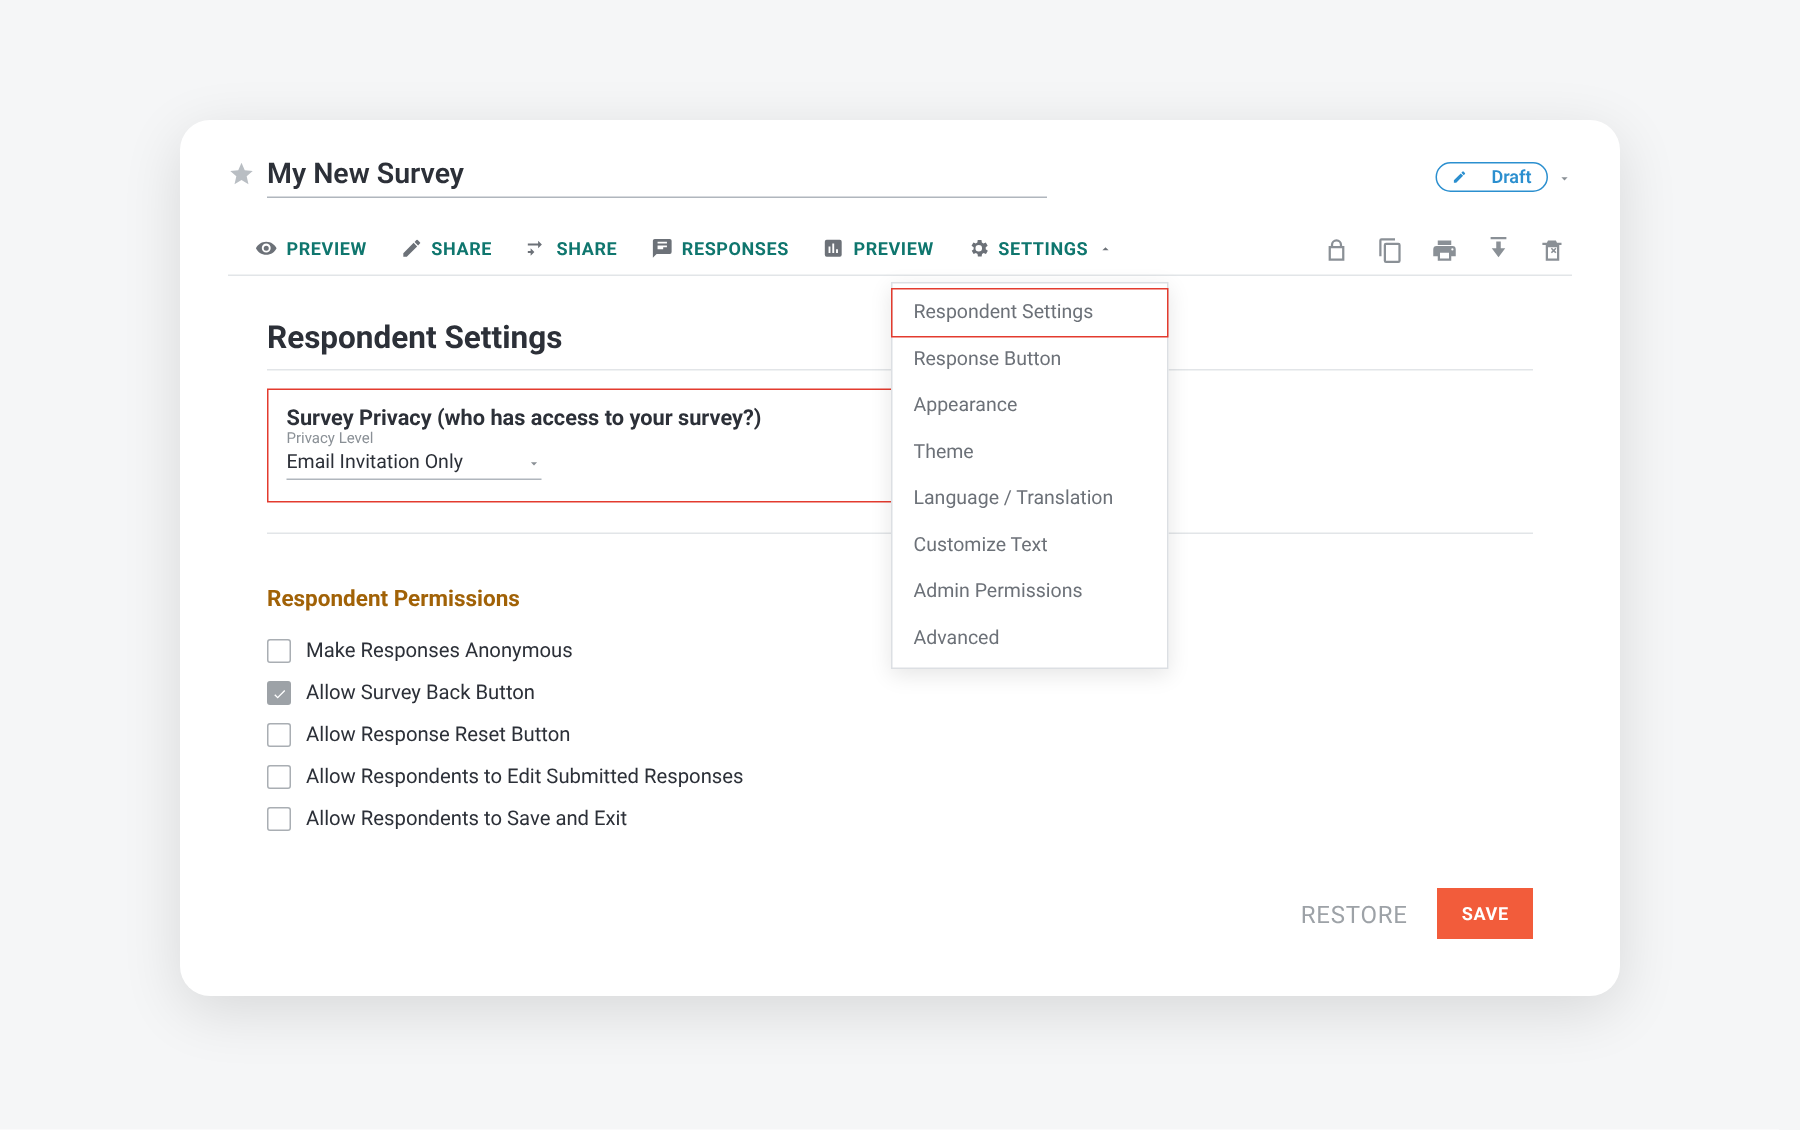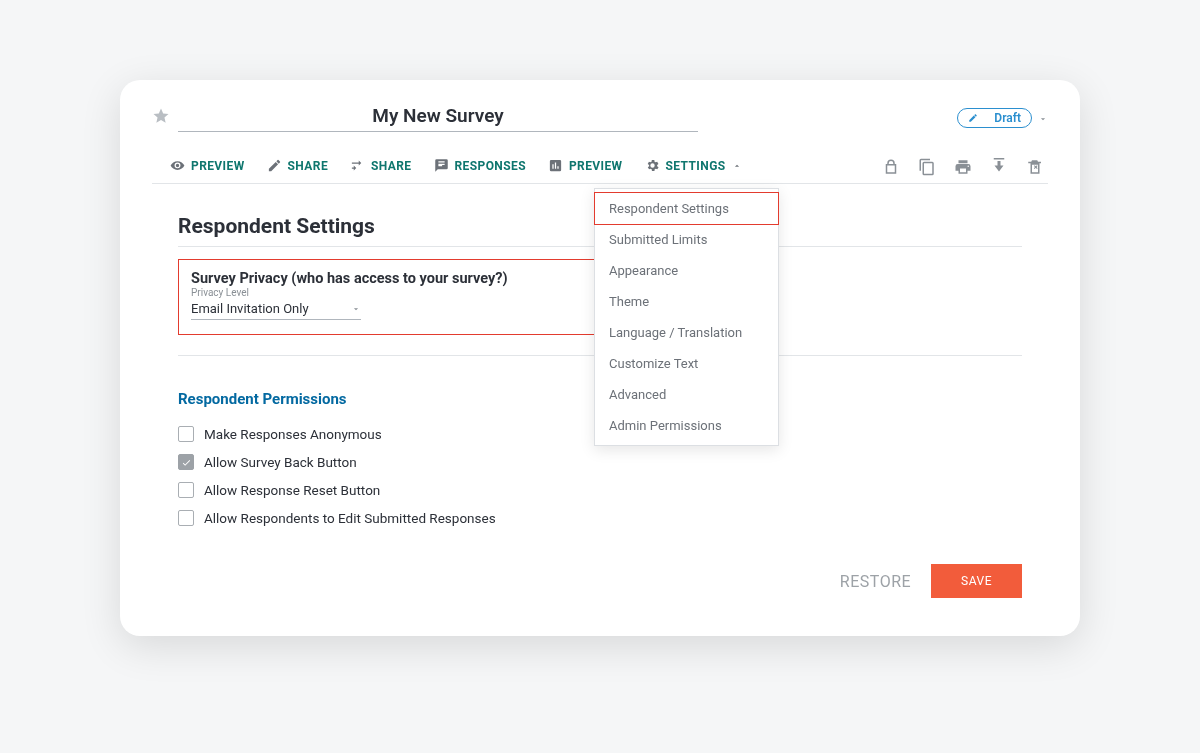--- a/index.html
+++ b/index.html
@@ -21,21 +21,20 @@
 .header-row {
   display: flex;
   align-items: center;
   justify-content: space-between;
   padding-bottom: 4px;
 }
 .title-group {
   display: flex;
   align-items: center;
   gap: 8px;
-  text-align: center;
 }
 .star-icon svg { fill: #b9bec3; width: 18px; height: 18px; }
 .survey-title {
   font-size: 19px;
   font-weight: 600;
   color: #2c3038;
   border-bottom: 1px solid #b0b6bd;
   min-width: 520px;
   padding-bottom: 4px;
 }
@@ -155,21 +154,21 @@
 }
 .select-field svg { width:10px; height:10px; fill:#8a9096; }
 
 .divider {
   border-bottom: 1px solid #e2e5e8;
   margin-top: 20px;
 }
 .perm-heading {
   font-size: 15px;
   font-weight: 700;
-  color: #0369a1;
+  color: #a16207;
   margin-top: 34px;
 }
 .perm-list { margin-top: 12px; }
 .perm-item {
   display: flex;
   align-items: center;
   gap: 10px;
   padding: 6px 0;
   font-size: 13.5px;
   color: #2c3038;
@@ -202,23 +201,23 @@
   color: #9da2a7;
   font-size: 16px;
   font-weight: 400;
   letter-spacing: 0.5px;
   cursor: pointer;
 }
 .btn-save {
   background: #f25c3b;
   color: #fff;
   font-size: 12px;
-  font-weight: 400;
+  font-weight: 700;
   letter-spacing: 0.5px;
-  padding: 10px 30px;
+  padding: 10px 16px;
   cursor: pointer;
   text-align: center;
 }
 </style>
 </head>
 <body>
 
 <div class="window">
 
   <div class="header-row">
@@ -310,27 +309,27 @@
         </span>
       <span class="icon-btn">
           <svg viewBox="0 0 24 24">
             <path d="M6 7h12v14H6V7zm2 2v10h8V9H8zm1-6h6l1 2h4v2H3V5h4l1-2zm2.5 6.5l1.5 1.5 1.5-1.5 1 1L14 12l1.5 1.5-1 1L13 13l-1.5 1.5-1-1L12 12l-1.5-1.5 1-1z"></path>
           </svg>
         </span>
     </div>
 
     <div class="dropdown-menu">
       <span class="menu-item">Respondent Settings</span>
-      <span class="menu-item">Submitted Limits</span>
+      <span class="menu-item">Response Button</span>
       <span class="menu-item">Appearance</span>
       <span class="menu-item">Theme</span>
       <span class="menu-item">Language / Translation</span>
       <span class="menu-item">Customize Text</span>
+      <span class="menu-item">Admin Permissions</span>
       <span class="menu-item">Advanced</span>
-      <span class="menu-item">Admin Permissions</span>
     </div>
   </div>
 
   <div class="content">
     <div class="page-heading">Respondent Settings</div>
 
     <div class="highlight-box">
       <div class="section-title">Survey Privacy (who has access to your survey?)</div>
       <div class="field-label">Privacy Level</div>
       <div class="select-field">
@@ -359,20 +358,24 @@
         <span>Allow Survey Back Button</span>
       </div>
       <div class="perm-item">
         <span class="chk"></span>
         <span>Allow Response Reset Button</span>
       </div>
       <div class="perm-item">
         <span class="chk"></span>
         <span>Allow Respondents to Edit Submitted Responses</span>
       </div>
+      <div class="perm-item">
+        <span class="chk"></span>
+        <span>Allow Respondents to Save and Exit</span>
+      </div>
     </div>
 
     <div class="footer-row">
       <span class="btn-restore">RESTORE</span>
       <span class="btn-save">SAVE</span>
     </div>
   </div>
 
 </div>
 

